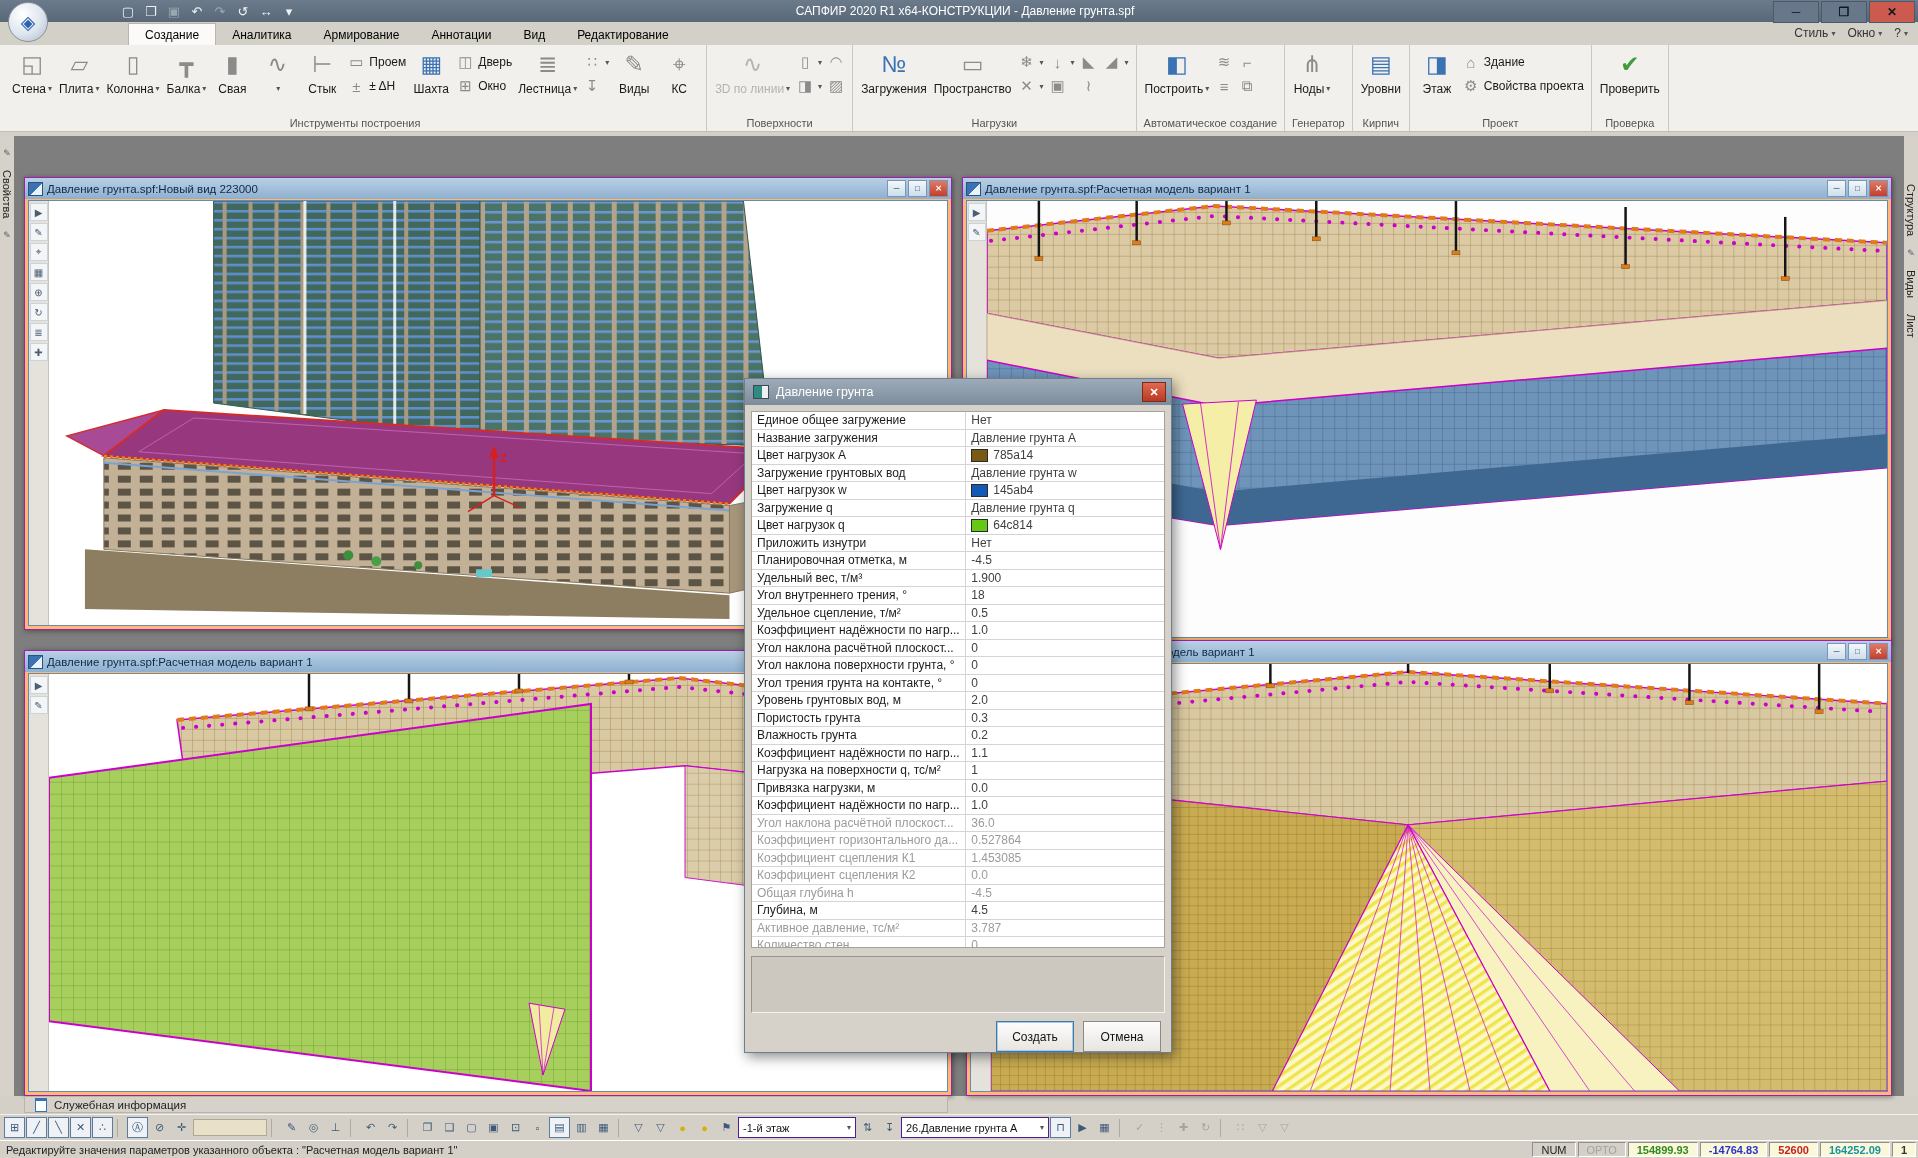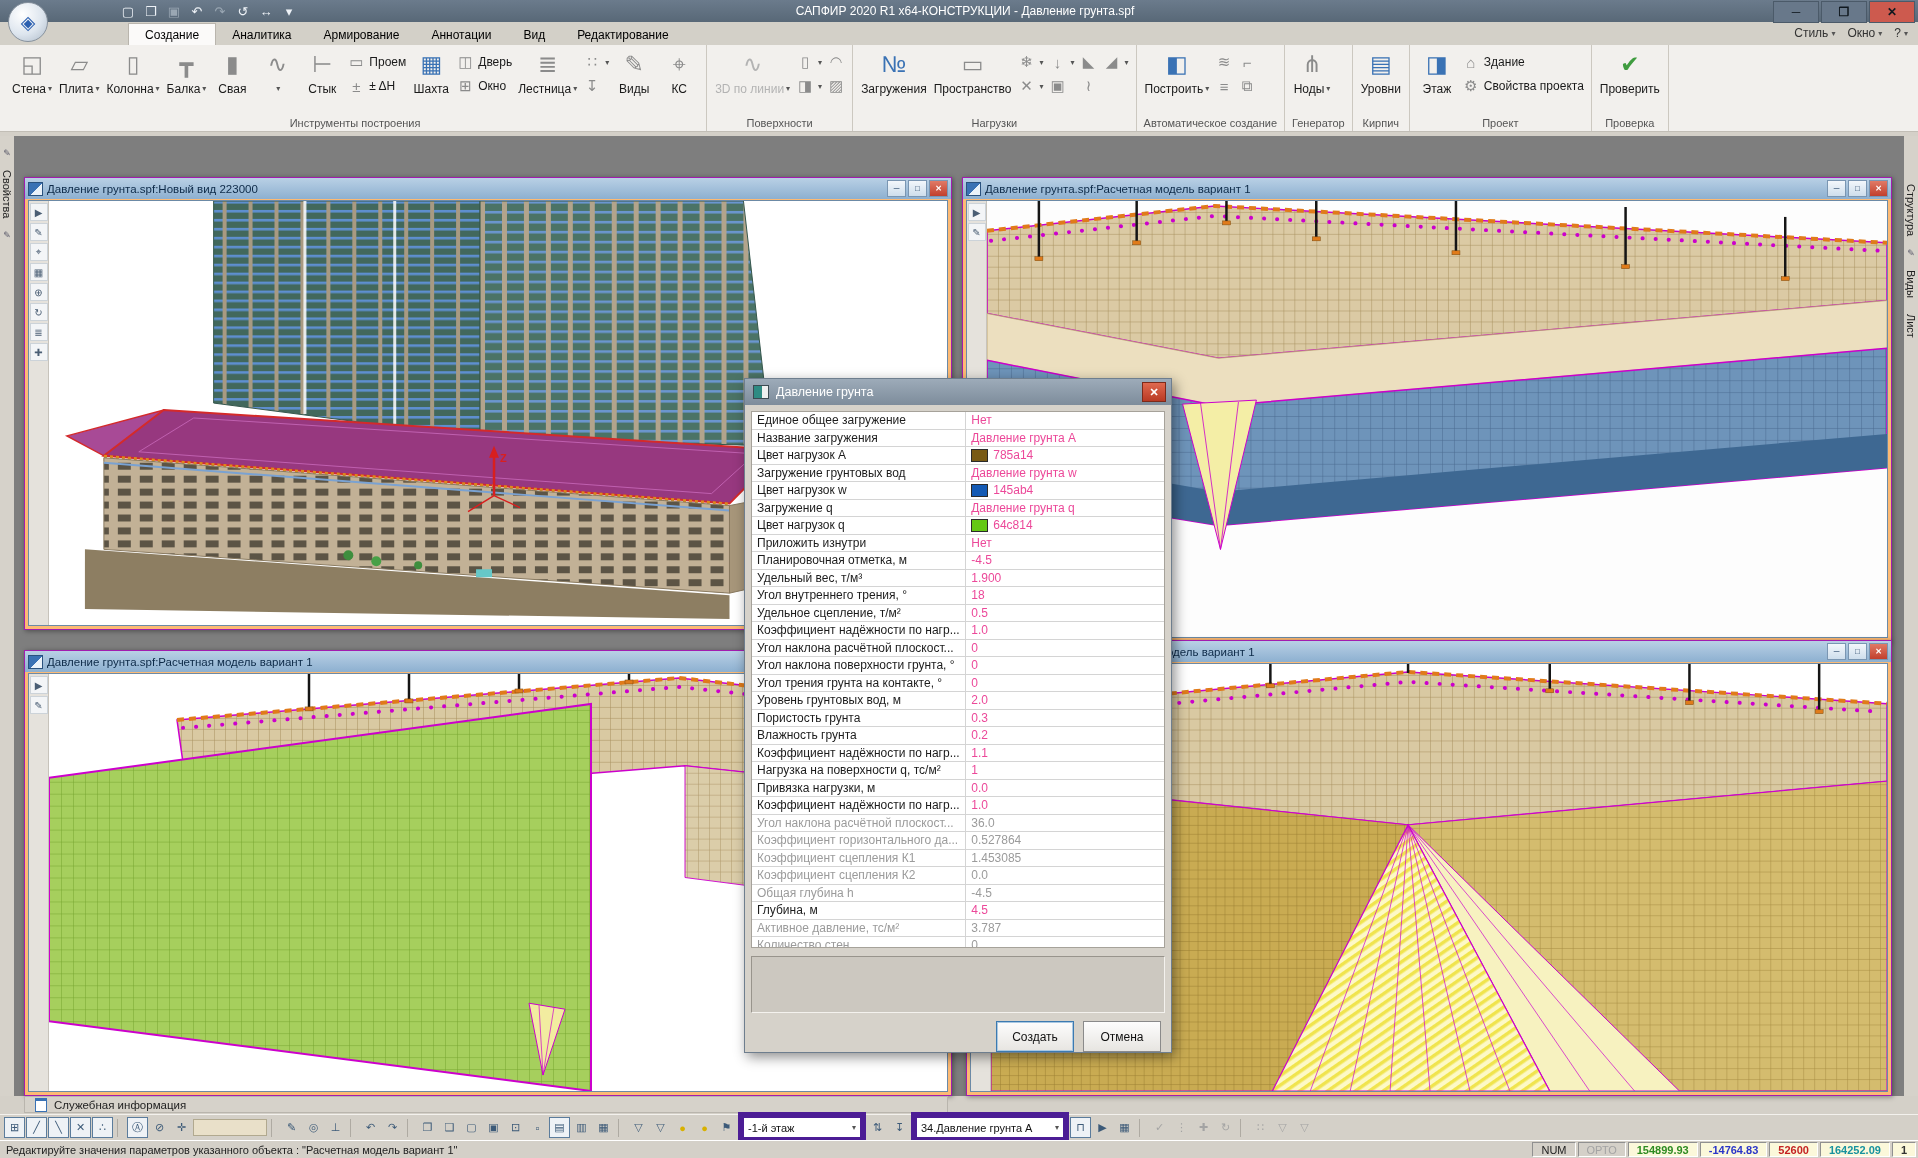--- a/index.html
+++ b/index.html
@@ -80,21 +80,21 @@
     padding:0 5px 0 8px;gap:7px;flex:0 0 auto}
   .dicon{width:14px;height:12px;background:linear-gradient(90deg,#2e8b83 55%,#eef0f0 45%);
     border:1px solid #3c4a52}
   .dtitle-text{flex:1;font-size:12.5px;color:#fff}
   .dclose{width:22px;height:18px;background:linear-gradient(#e0694f,#b93a24);border:1px solid #7e2a1a;
     color:#fff;font-size:11px;display:flex;align-items:center;justify-content:center;font-weight:bold}
   .dtable{margin:6px 6px 0;background:#fff;border:1px solid #a6a29a;height:545px;overflow:hidden}
   .drow{display:flex;height:17.5px;box-sizing:border-box;border-bottom:1px solid #d4d4d4;align-items:stretch}
   .dlabel{width:52%;padding-left:5px;font-size:12px;color:#1c1c1c;border-right:1px solid #d4d4d4;
     white-space:nowrap;overflow:hidden;display:flex;align-items:center;box-sizing:border-box}
-  .dval{flex:1;padding-left:5px;font-size:12px;color:#ec4899;display:flex;align-items:center;gap:5px;
+  .dval{flex:1;padding-left:5px;font-size:12px;color:#404040;display:flex;align-items:center;gap:5px;
     white-space:nowrap;overflow:hidden}
   .drow.gray .dlabel,.drow.gray .dval{color:#9b9b9b}
   .swatch{width:15px;height:11px;border:1px solid #2a2a2a;flex:0 0 auto}
   .dempty{margin:8px 6px 0;height:56px;background:#ccc8c0;border:1px solid #98948c;
     border-right-color:#f4f2ee;border-bottom-color:#f4f2ee}
   .dbuttons{display:flex;justify-content:flex-end;gap:9px;padding:8px 10px 0}
   .dbtn{width:78px;height:31px;background:linear-gradient(#fdfdfd,#e7e5e1);border:1px solid #8a8a8a;
     font-size:12px;display:flex;align-items:center;justify-content:center;color:#111;box-sizing:border-box}
   .dbtn.primary{border:1px solid #3c7ab0;box-shadow:inset 0 0 0 1px #a9c8e2}
   
@@ -105,21 +105,21 @@
     box-shadow:inset 0 2px 0 #3a72b4}
   .btoolbar{position:absolute;left:0;top:1114px;width:1918px;height:26px;background:#d4d0c8;
     border-top:1px solid #f3f1ed;display:flex;align-items:center;padding-left:4px;gap:1px;
     box-sizing:border-box}
   .ticon{width:19px;height:19px;display:flex;align-items:center;justify-content:center;
     font-size:11px;color:#3c5a78;border:1px solid transparent;flex:0 0 auto}
   .ticon.on{border:1px solid #5b7c9c;background:#eef2f6}
   .ticon.dis{color:#a3a3a3}
   .ticon.yellow{color:#d8b100}
   .tsep{width:5px;height:18px;border-left:1px solid #aeaaa2;margin:0 3px;flex:0 0 auto}
-  .tselect{height:19px;background:#fff;border:6px solid #4c1d95;font-size:11px;display:flex;
+  .tselect{height:19px;background:#fff;border:1px solid #4c1d95;font-size:11px;display:flex;
     align-items:center;padding:0 4px;color:#111;justify-content:space-between;flex:0 0 auto}
   .tcolor{width:72px;height:15px;background:#e9e0c9;border:1px solid #b1a98f;flex:0 0 auto}
   .statusbar{position:absolute;left:0;top:1140px;width:1918px;height:18px;background:#d4d0c8;
     border-top:1px solid #fff;display:flex;align-items:center;font-size:11px;color:#222;box-sizing:border-box}
   .smsg{flex:1;padding-left:6px;white-space:nowrap;overflow:hidden}
   .scell{height:15px;display:flex;align-items:center;padding:0 8px;margin-right:2px;
     border:1px solid;border-color:#909090 #ffffff #ffffff #909090;box-sizing:border-box}
   .scell.orto{color:#a3a3a3}
   .scoord{background:#fbf8da;font-weight:bold}
 </style>
@@ -942,21 +942,21 @@
     <div class="ticon yellow">●</div>
     <div class="ticon yellow">●</div>
     <div class="ticon">⚑</div>
     <div class="tselect" style="min-width: 108px;">
       <span>-1-й этаж</span>
       <span class="tiny-arrow">▾</span>
     </div>
     <div class="ticon">⇅</div>
     <div class="ticon">↧</div>
     <div class="tselect" style="min-width: 138px;">
-      <span>34.Давление грунта А</span>
+      <span>26.Давление грунта А</span>
       <span class="tiny-arrow">▾</span>
     </div>
     <div class="ticon on">⊓</div>
     <div class="ticon">▶</div>
     <div class="ticon">▦</div>
     <div class="tsep"></div>
     <div class="ticon dis">✓</div>
     <div class="ticon dis">⋮</div>
     <div class="ticon dis">✚</div>
     <div class="ticon dis">↻</div>

